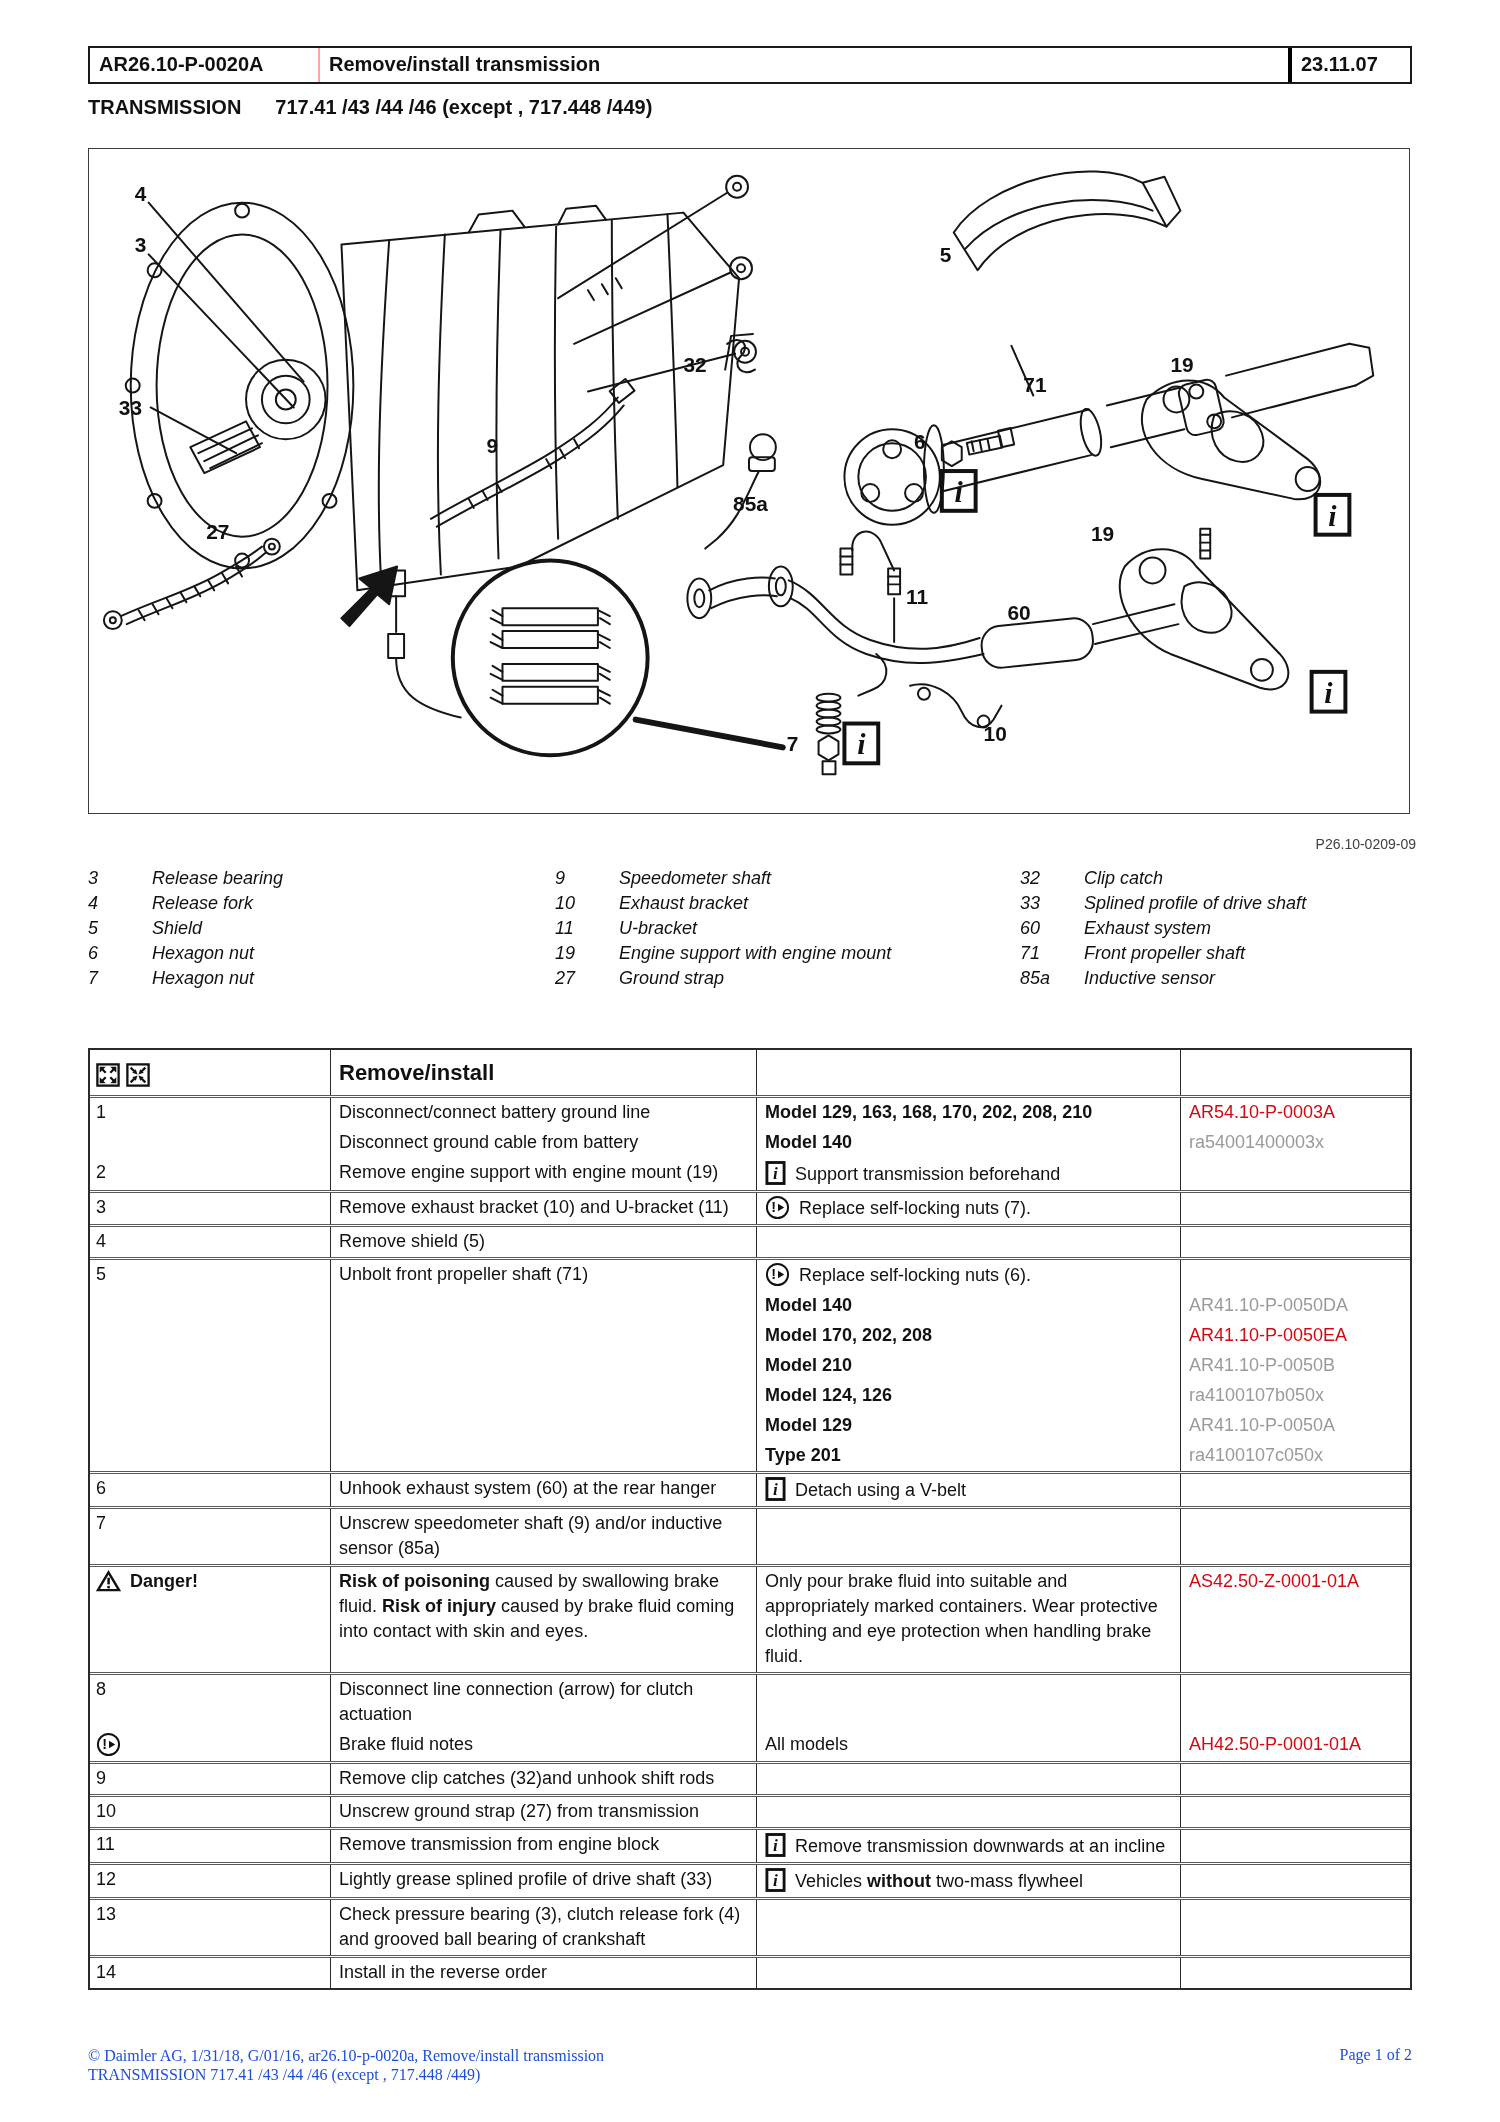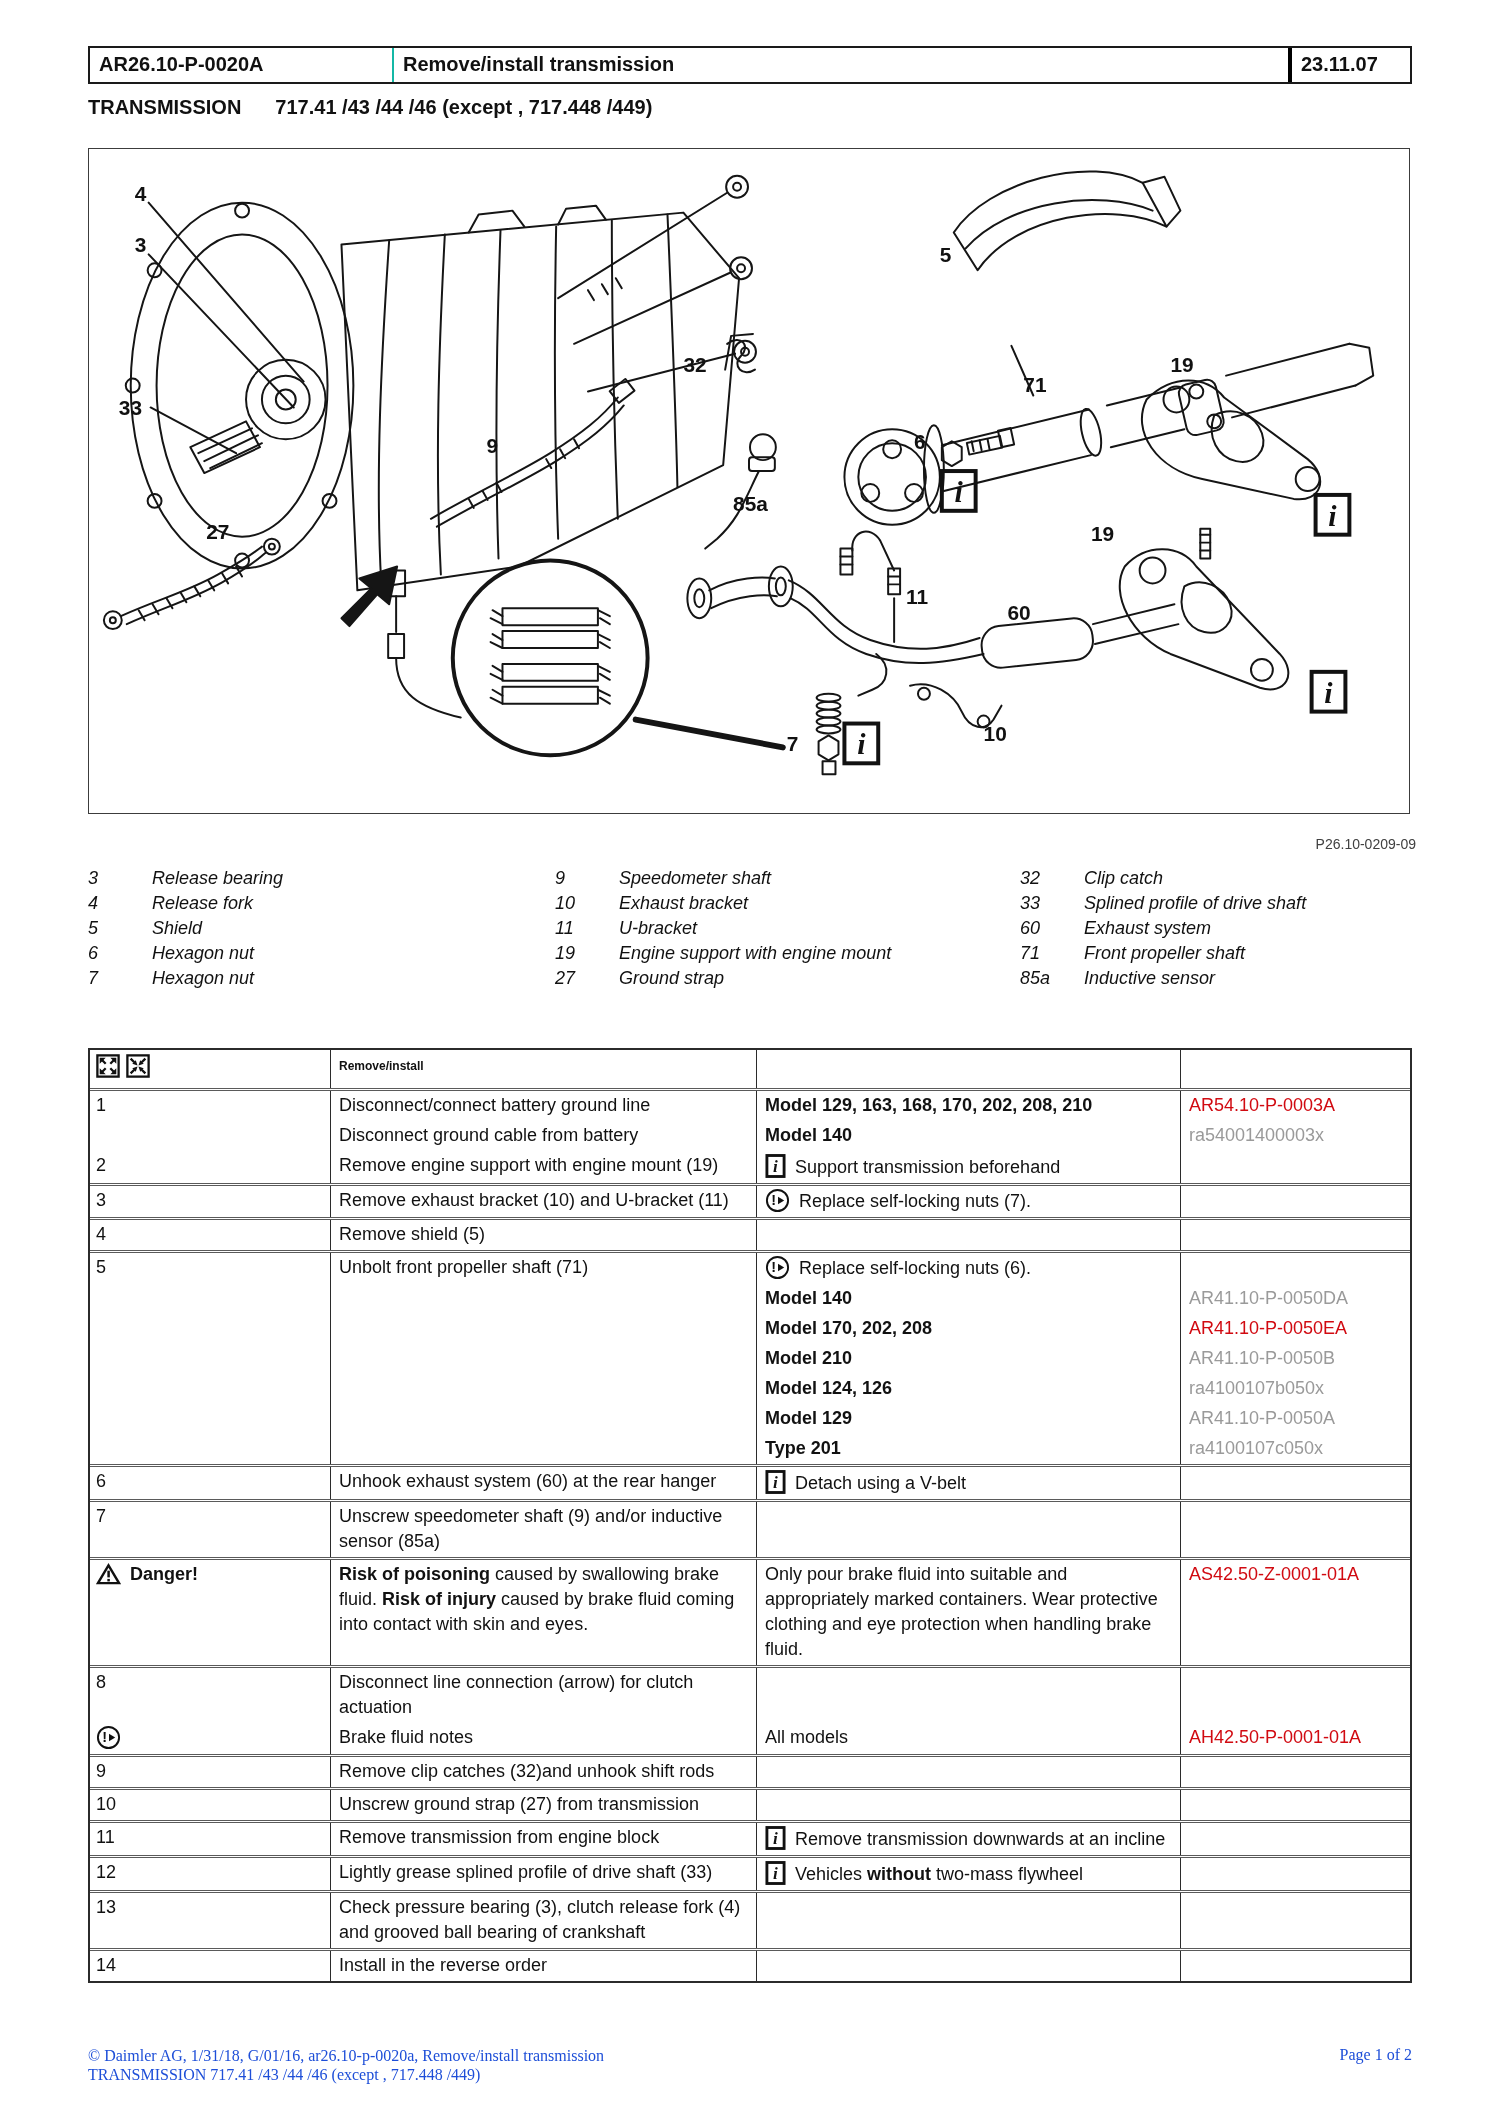--- a/index.html
+++ b/index.html
@@ -3,21 +3,21 @@
 <meta charset="utf-8">
 <style>
   html,body{margin:0;padding:0;background:#e8e8e8;}
   .page{position:relative;width:1500px;height:2122px;background:#ffffff;margin:0 auto;
         font-family:"Liberation Sans",sans-serif;color:#111;overflow:hidden;}
 
   
   .dochdr{position:absolute;left:88px;top:46px;width:1324px;border:2px solid #1a1a1a;
           display:flex;box-sizing:border-box;background:#fff;}
   .dochdr .hcell{padding:5px 9px 6px;font-weight:bold;font-size:20px;white-space:nowrap;overflow:hidden;}
-  .h-code{width:304px;border-right:2px solid #14b8a6;box-sizing:border-box;}
+  .h-code{width:230px;border-right:2px solid #fca5a5;box-sizing:border-box;}
   .h-title{flex:1;border-right:4px solid #000000;box-sizing:border-box;}
   .h-date{width:118px;box-sizing:border-box;}
 
   .subtitle{position:absolute;left:88px;top:96px;font-size:20px;font-weight:bold;white-space:nowrap;}
   .subtitle .sv{margin-left:34px;text-align:center;}
 
   
   .figbox{position:absolute;left:88px;top:148px;width:1322px;height:666px;
           border:1.5px solid #3c3c3c;box-sizing:border-box;background:#fff;}
   .figbox svg{width:100%;height:100%;display:block;}
@@ -37,21 +37,21 @@
   .trow:first-child{border-top:none;}
   .tline{display:grid;grid-template-columns:240px 426px 424px 1fr;}
   .td{padding:2px 8px 3px;font-size:18px;line-height:25px;box-sizing:border-box;}
   .td1{padding-left:6px;}
   .td2,.td3,.td4{border-left:1px solid #2b2b2b;}
   .b{font-weight:bold;}
   .red{color:var(--red,#d10a11);}
   .gray{color:var(--gray,#9a9a9a);}
   .icw{display:inline-block;vertical-align:-6px;margin-right:9px;}
   .icw svg{display:block;}
-  .thead .td{font-size:12px;padding-top:4px;padding-bottom:8px;}
+  .thead .td{font-size:22px;padding-top:10px;padding-bottom:8px;}
   .hicons .icw{margin-right:6px;vertical-align:-7px;}
 
   
   .footer{position:absolute;left:88px;top:2046px;width:1324px;font-size:16px;color:#1d4ed8;font-family:Liberation Serif, serif;}
   .footer .fl{line-height:19px;}
   .footer .pg{position:absolute;right:0;top:0;}
 </style>
 </head>
 <body>
 

